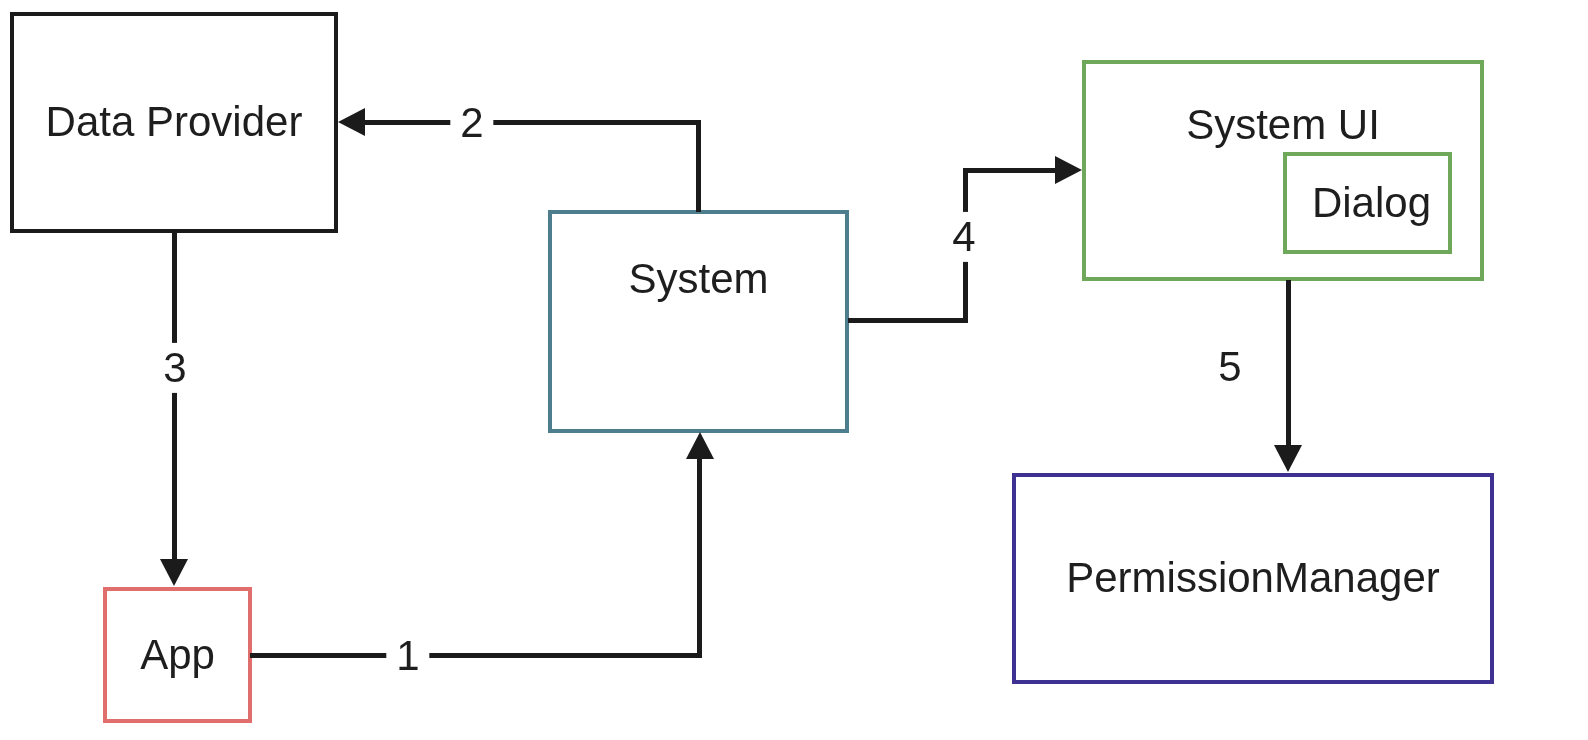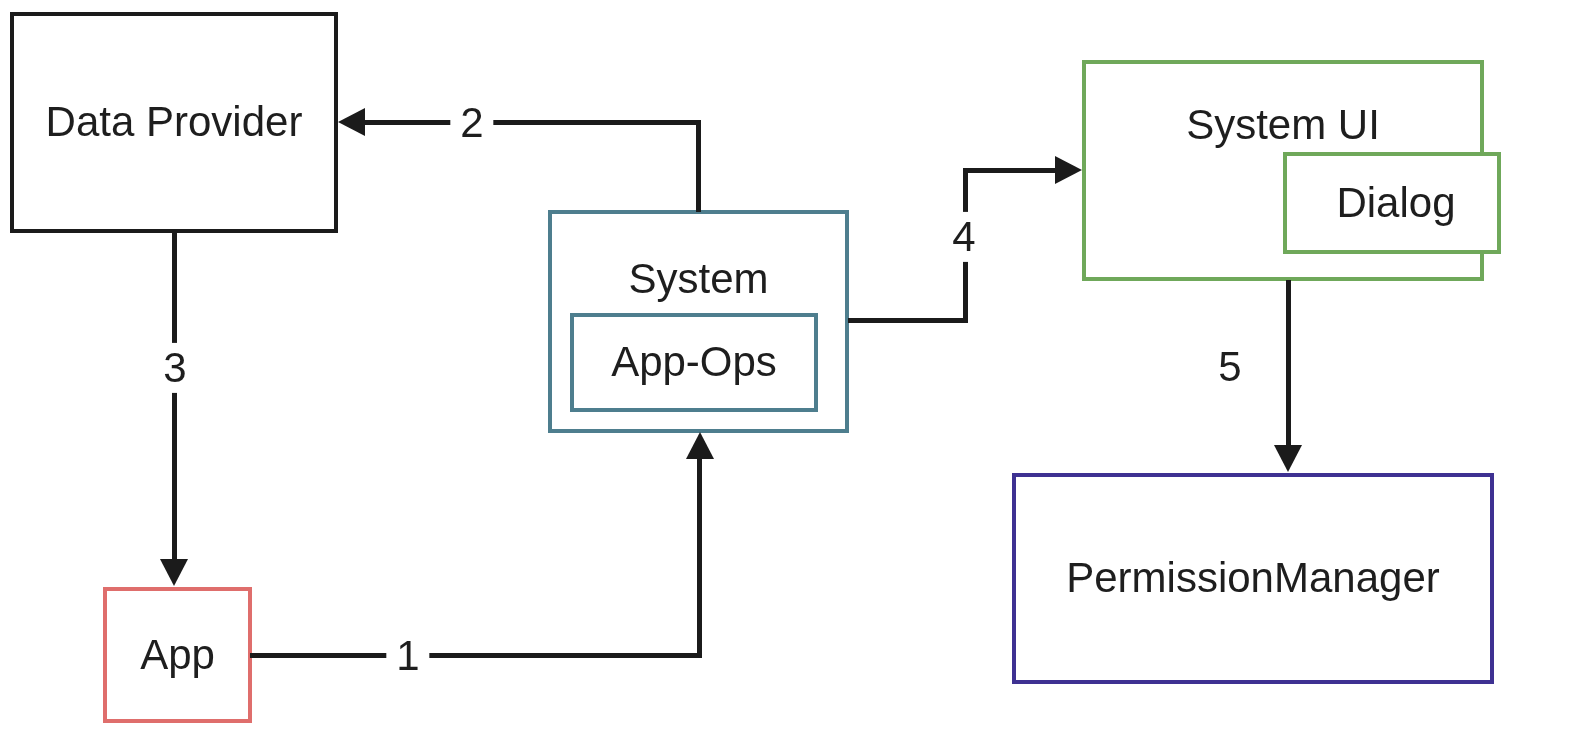--- a/index.html
+++ b/index.html
@@ -52,29 +52,26 @@
 <div class="canvas">
 
   <div class="node" style="left: 10px; top: 12px; width: 328px; height: 221px; border-color: rgb(27, 27, 27);">
     <span class="label">Data Provider</span>
   </div>
 
   <div class="node label-top" style="left: 548px; top: 210px; width: 301px; height: 223px; padding-top: 26px; border-color: rgb(78, 126, 142);">
     <span class="label">System</span>
   </div>
 
-  <div class="node" style="left: 570px; top: 313px; width: 248px; height: 99px; border-color: rgb(78, 126, 142);">
-    <span class="label">App-Ops</span>
-  </div>
 
   <div class="node label-top" style="left: 1082px; top: 60px; width: 402px; height: 221px; padding-top: 22px; border-color: rgb(111, 168, 90);">
     <span class="label">System UI</span>
   </div>
 
-  <div class="node" style="left: 1283px; top: 152px; width: 218px; height: 102px; border-color: rgb(111, 168, 90); padding-left: 8px;">
+  <div class="node" style="left: 1283px; top: 152px; width: 169px; height: 102px; border-color: rgb(111, 168, 90); padding-left: 8px;">
     <span class="label">Dialog</span>
   </div>
 
   <div class="node" style="left: 1012px; top: 473px; width: 482px; height: 211px; border-color: rgb(62, 49, 146);">
     <span class="label">PermissionManager</span>
   </div>
 
   <div class="node" style="left: 103px; top: 587px; width: 149px; height: 136px; border-color: rgb(223, 110, 108);">
     <span class="label">App</span>
   </div>

